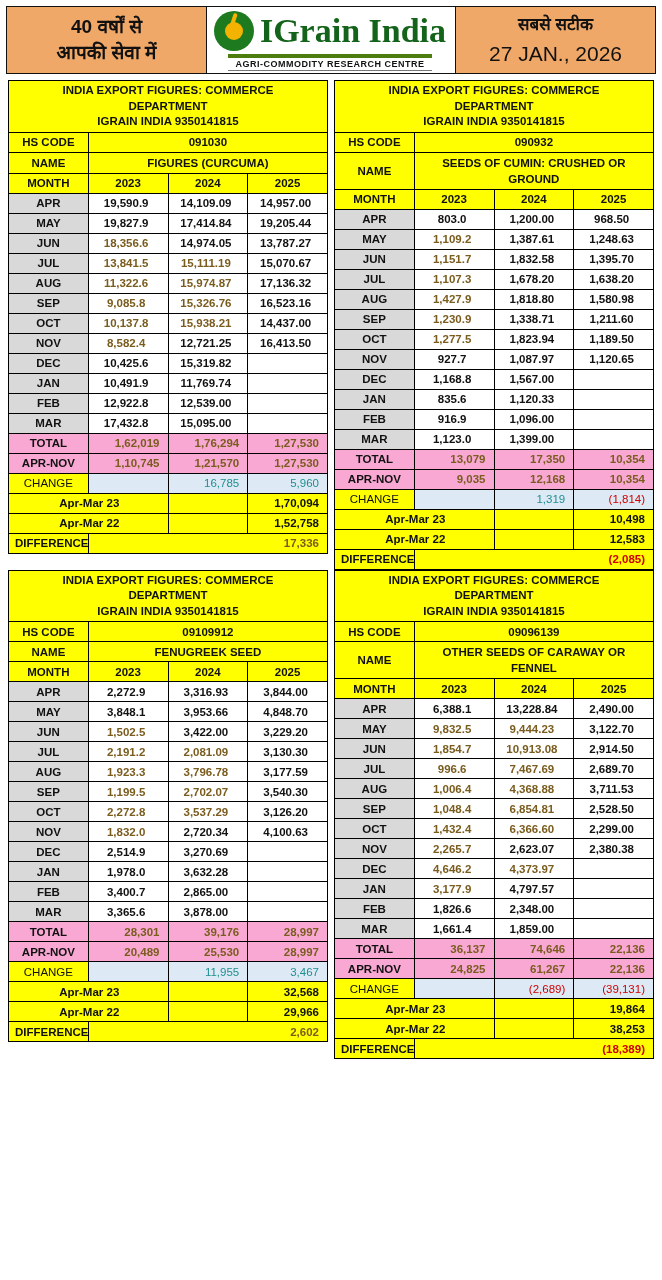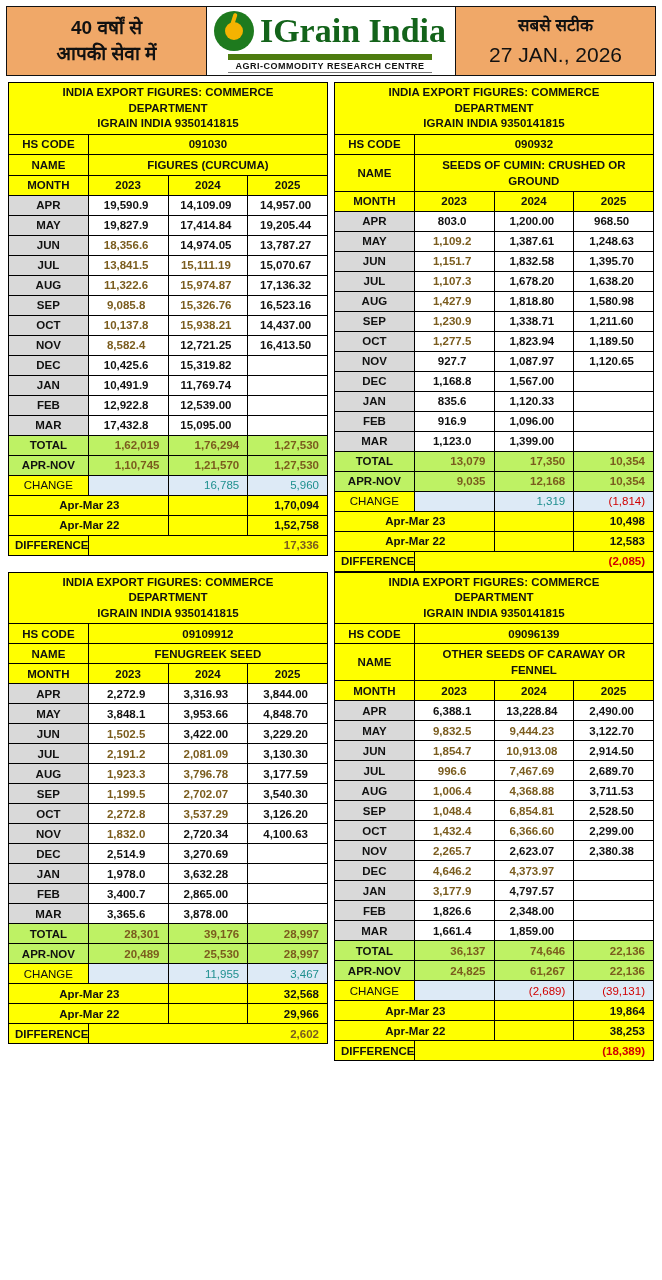--- a/index.html
+++ b/index.html
@@ -22,41 +22,41 @@
   .hdr-right .r2 { font-weight:normal; font-size:21px; color:#111; margin-top:5px; text-align:center;}
   .hdr-mid { flex:1 1 auto; background:#ffffff; display:flex; flex-direction:column; align-items:center;
      justify-content:center; padding:4px 2px 2px 0; }
   .logo-row { display:flex; align-items:center; justify-content:center; gap:6px; }
   .logo-mark { width:40px; height:40px; border-radius:50%; background:#1e7a1e; position:relative; }
   .logo-mark:after { content:""; position:absolute; left:50%; top:50%; width:18px; height:18px;
      margin:-9px 0 0 -9px; border-radius:50%; background:#f5b301; }
   .logo-mark:before { content:""; position:absolute; left:50%; top:2px; width:4px; height:12px;
      margin-left:-2px; background:#f5b301; border-radius:2px; transform:rotate(18deg); }
   .logo-text { font-family:"Liberation Serif", serif; font-weight:bold; font-size:34px; color:#13631a; line-height:1; }
-  .logo-sub { margin-top:3px; font-size:9px; letter-spacing:.5px; color:#111; border-top:6px solid #4d7c0f;
+  .logo-sub { margin-top:3px; font-size:9px; letter-spacing:.5px; color:#111; border-top:4px solid #4d7c0f;
      border-bottom:1px solid #777; padding:1px 8px; font-weight:bold; }
 
   
   .grid { display:flex; flex-wrap:wrap; gap:0px; width:650px; margin:0 auto; }
   .cell { width:325px; padding:0 2px; }
   .cell.left  { padding-right:3px; }
   .cell.right { padding-left:3px; }
 
   table.rep { width:100%; border-collapse:collapse; table-layout:fixed; background:#ffff00; }
   table.rep td, table.rep th { border:1px solid #000; padding:2px 4px; font-size:11.5px;
       color:#111; text-align:center; height:20px; }
   .title td { background:#ffff00; font-weight:bold; font-size:12px; line-height:1.35; padding:3px 4px;margin-left:35px; }
   .lbl { font-weight:bold; text-align:left; padding-left:6px !important; background:#ffff00; }
   .lblc { font-weight:bold; background:#ffff00;margin-top:29px; }
   .monthhdr td { font-weight:bold; background:#ffff00; }
   .mname { font-weight:bold; background:#d9d9d9; text-align:center; }
   .num { background:#ffffff; text-align:right; padding-right:8px !important; font-weight:bold; font-size:11.5px; }
   .num.brown { color:#7a5c1e; }
   .num.blank { background:#ffffff; }
-  .totrow td { font-weight:bold; background:#bef264; }
+  .totrow td { font-weight:bold; background:#f9a8d4; }
   .totrow td.v { text-align:right; padding-right:8px !important; color:#7a5c1e; }
   .chg td { background:#ffff00; font-weight:normal; }
   .chg td.v { background:#ddeaf6; text-align:right; padding-right:8px !important; color:#1f8f8f; }
   .chg td.v.neg { color:#d00000; }
   .chg td.v.empty { background:#ddeaf6; }
   .aprmar td { background:#ffff00; font-weight:bold; }
   .aprmar td.v { text-align:right; padding-right:8px !important; }
   .diff td { background:#ffff00; font-weight:bold; }
   .diff td.v { text-align:right; padding-right:8px !important; color:#7a5c1e;margin-left:24px; }
   .diff td.v.neg { color:#d00000; }

